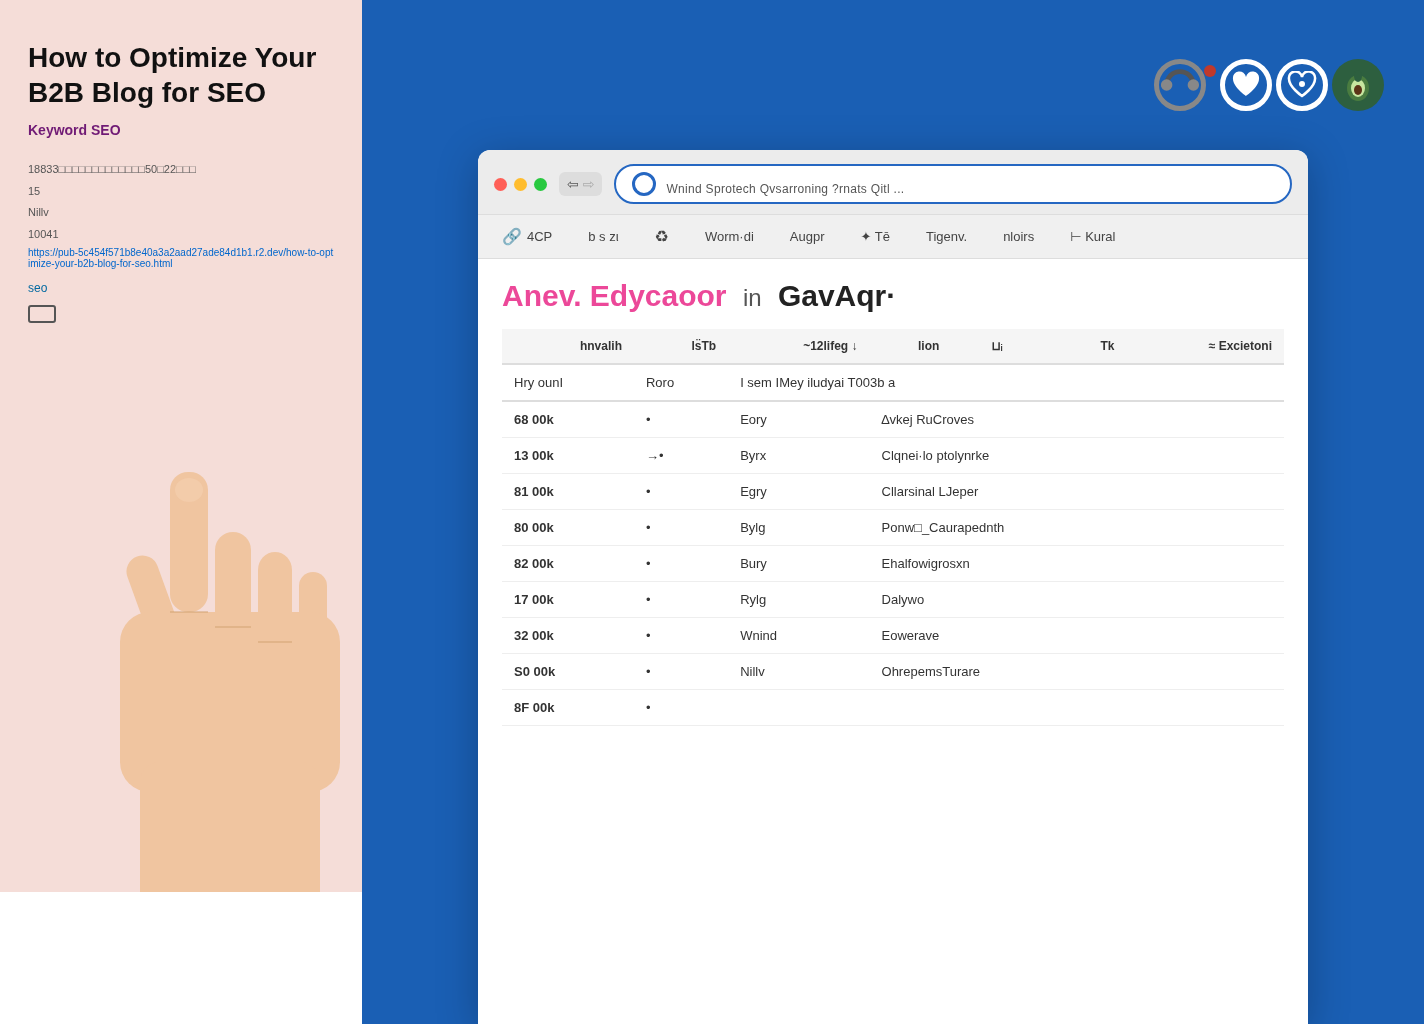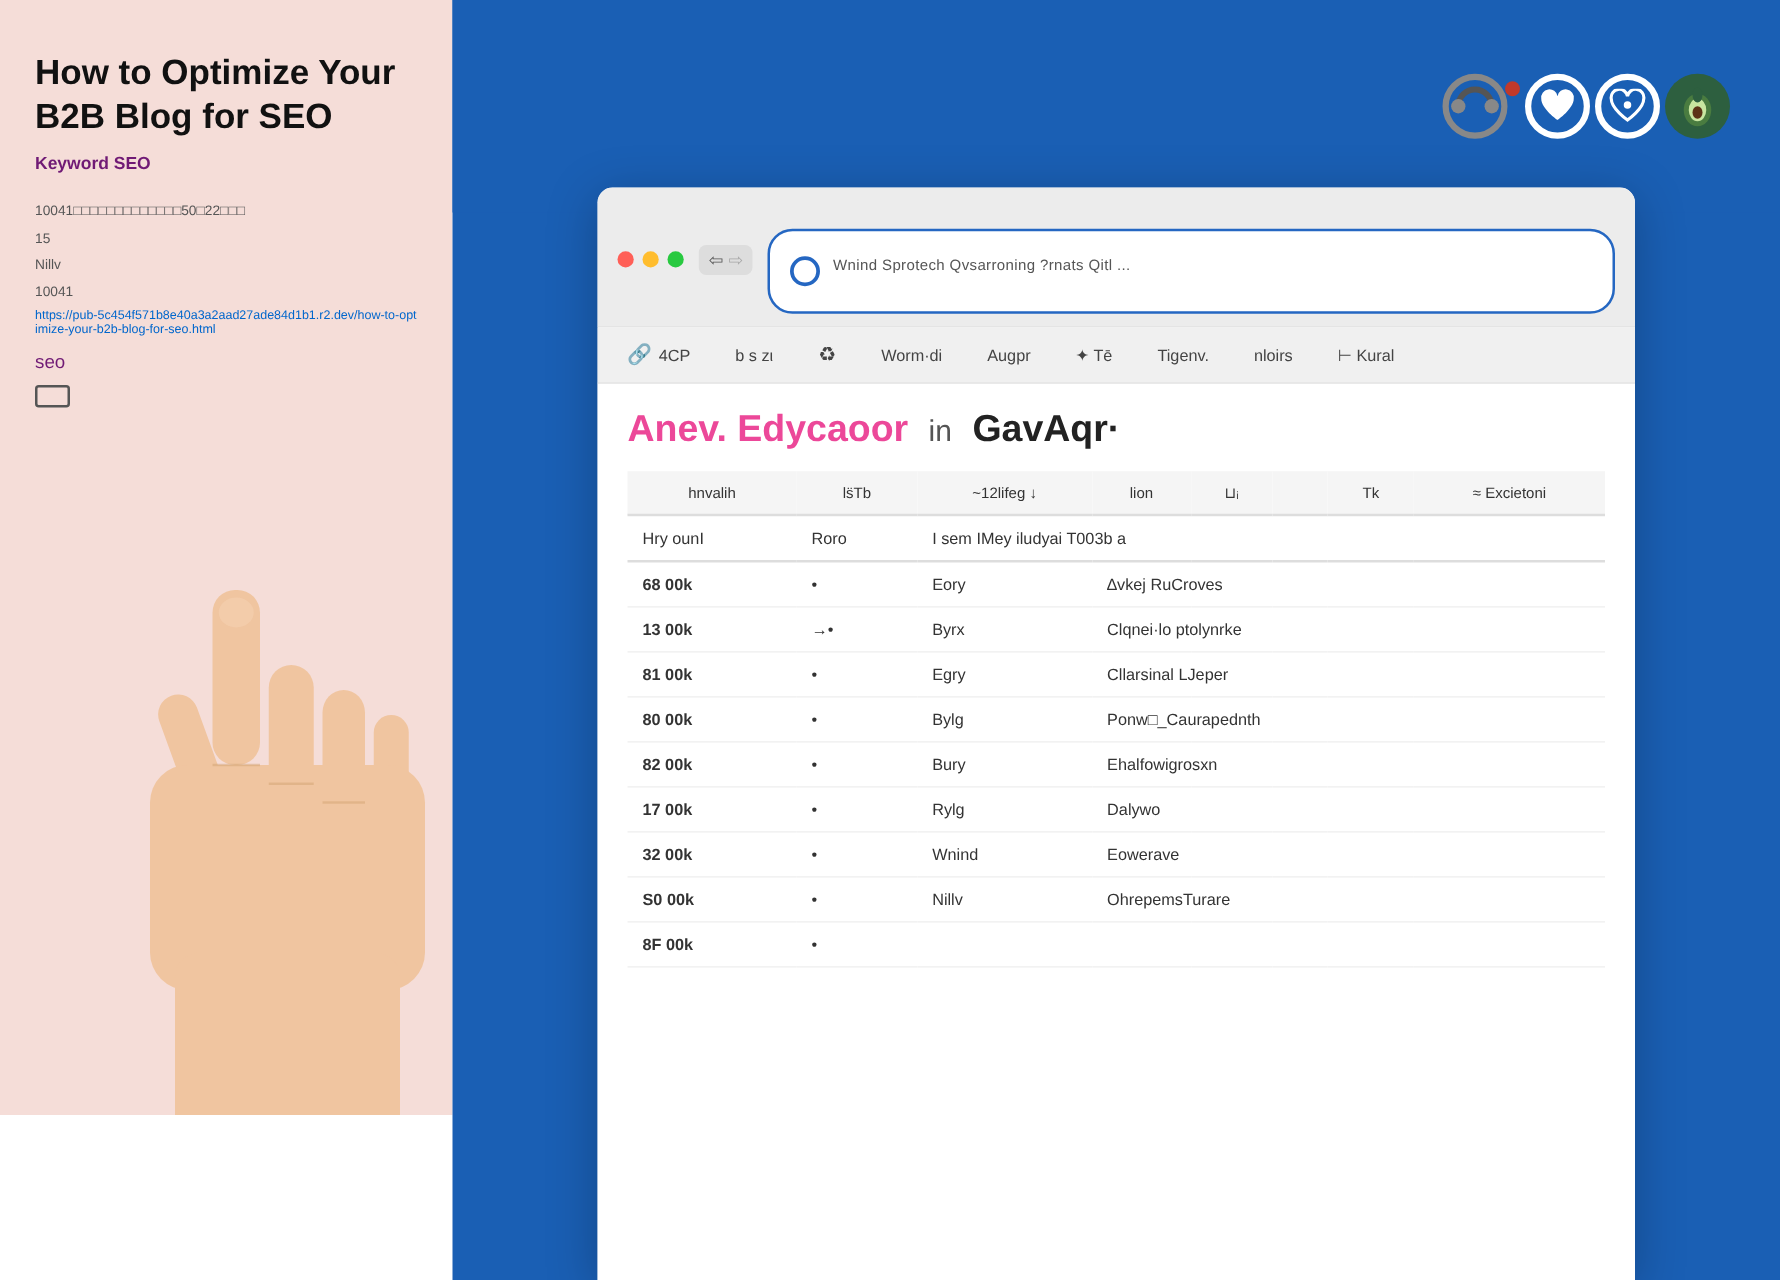--- a/index.html
+++ b/index.html
@@ -48,22 +48,22 @@
 
     .sidebar-url {
       font-size: 10px;
       color: #0066cc;
       word-break: break-all;
       margin-bottom: 12px;
     }
 
     .sidebar-tag {
       display: inline-block;
-      font-size: 15px;
-      color: #701a75;
+      font-size: 12px;
+      color: #0369a1;
       margin-bottom: 6px;
     }
 
     .sidebar-icon-placeholder {
       width: 28px;
       height: 18px;
       border: 2px solid #555;
       border-radius: 3px;
       margin-top: 4px;
     }
@@ -151,26 +151,25 @@
       border-radius: 6px;
       padding: 4px 8px;
       font-size: 14px;
       color: #555;
     }
 
     .url-bar {
       flex: 1;
       background: #fff;
       border-radius: 20px;
-      padding: 20px 16px;
-      display: flex;
-      align-items: flex-start;
+      padding: 6px 16px;
+      display: flex;
+      align-items: flex-end;
       gap: 10px;
       border: 2px solid #2567c2;
-      margin-top: 19px;
     }
 
     .url-circle {
       width: 24px;
       height: 24px;
       border-radius: 50%;
       border: 3px solid #2567c2;
       flex-shrink: 0;
     }
 
@@ -230,23 +229,23 @@
       border-collapse: collapse;
       font-size: 13px;
     }
 
     .data-table thead tr {
       background: #f5f5f5;
       border-bottom: 2px solid #ddd;
     }
 
     .data-table th {
-      text-align: center;
+      text-align: right;
       padding: 10px 12px;
-      font-weight: 400;
+      font-weight: 700;
       color: #333;
       font-size: 12px;
     }
 
     .data-table tbody tr {
       border-bottom: 1px solid #eee;
     }
 
     .data-table td {
       padding: 10px 12px;
@@ -270,21 +269,21 @@
       align-items: center;
       gap: 4px;
     }
   </style>
 </head>
 <body>
 
 <div class="sidebar">
   <h1 class="sidebar-title">How to Optimize Your B2B Blog for SEO</h1>
   <p class="sidebar-subtitle">Keyword SEO</p>
-  <p class="sidebar-meta">10041□□□□□□□□□□□□□50□22□□□</p>
+  <p class="sidebar-meta">18833□□□□□□□□□□□□□50□22□□□</p>
   <p class="sidebar-meta">15</p>
   <p class="sidebar-meta">Nillv</p>
   <p class="sidebar-meta">10041</p>
   <p class="sidebar-url">https://pub-5c454f571b8e40a3a2aad27ade84d1b1.r2.dev/how-to-optimize-your-b2b-blog-for-seo.html</p>
   <span class="sidebar-tag">seo</span>
   <div class="sidebar-icon-placeholder"></div>
 
   <div class="hand-area">
     <svg viewBox="0 0 380 450" class="hand-svg" xmlns="http://www.w3.org/2000/svg">
 

